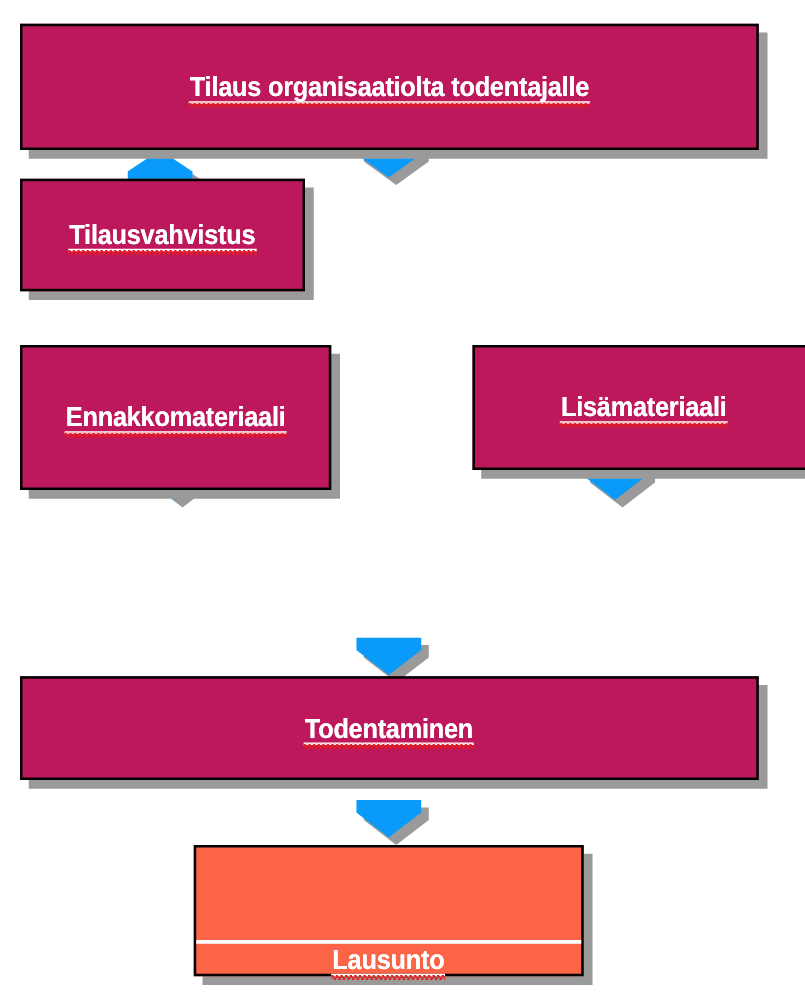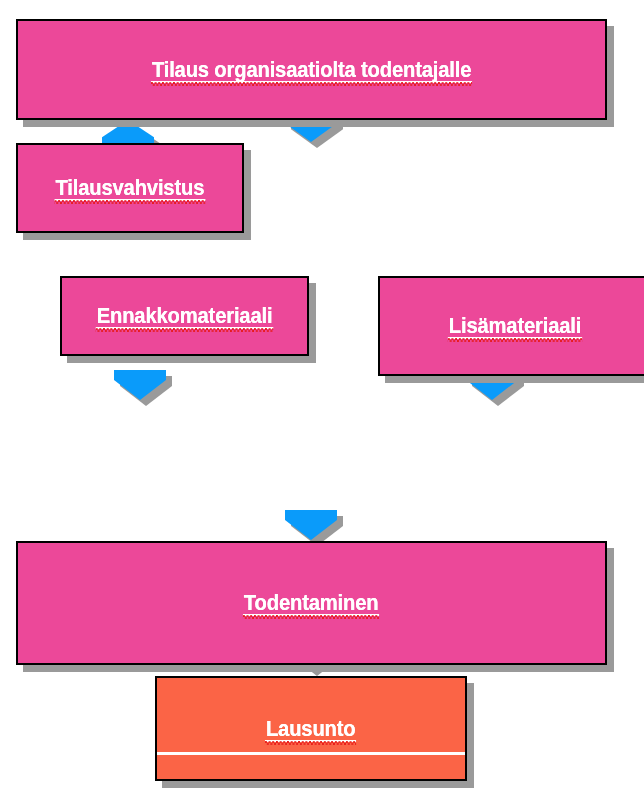--- a/index.html
+++ b/index.html
@@ -23,21 +23,21 @@
     height: 804px;
   }
 
   
   .node {
     position: absolute;
     box-sizing: border-box;
     display: flex;
     align-items: center;
     justify-content: center;
-    background: #ec4899;
+    background: #be185d;
     border: 2px solid #000000;
     box-shadow: 7px 7px 0 0 #9a9a9a;
   }
   .node.dashed {
     border: 2px dashed #000000;
   }
   .node.orange {
     background: #fb6446;
   }
 
@@ -134,26 +134,26 @@
         <polygon points="6,6 58,6 58,15.9 32,36 6,15.9" fill="#9a9a9a"></polygon>
         <polygon points="0,0 52,0 52,9.9 26,30 0,9.9" fill="#0a9bfa"></polygon>
       </svg>
     </div>
     <div class="node" style="left: 16px; top: 19px; width: 591px; height: 101px;">
       <span class="node-label">Tilaus organisaatiolta todentajalle</span>
     </div>
     <div class="node" style="left: 16px; top: 143px; width: 228px; height: 90px;">
       <span class="node-label">Tilausvahvistus</span>
     </div>
-    <div class="node" style="left: 16px; top: 276px; width: 249px; height: 80px; margin-left: 44px;">
+    <div class="node" style="left: 16px; top: 276px; width: 249px; height: 116px;">
       <span class="node-label">Ennakkomateriaali</span>
     </div>
     <div class="node" style="left: 378px; top: 276px; width: 273px; height: 100px;">
       <span class="node-label">Lisämateriaali</span>
     </div>
-    <div class="node" style="left: 16px; top: 541px; width: 591px; height: 124px;">
+    <div class="node" style="left: 16px; top: 541px; width: 591px; height: 83px;">
       <span class="node-label">Todentaminen</span>
     </div>
-    <div class="node orange" style="left: 155px; top: 676px; width: 312px; height: 105px;">
+    <div class="node orange" style="left: 155px; top: 676px; width: 312px; height: 105px; align-items: flex-end;">
       <span class="node-label">Lausunto</span>
       <div class="splitter" style="top: 74px;"></div>
     </div>
   </div>
 
 </body></html>

